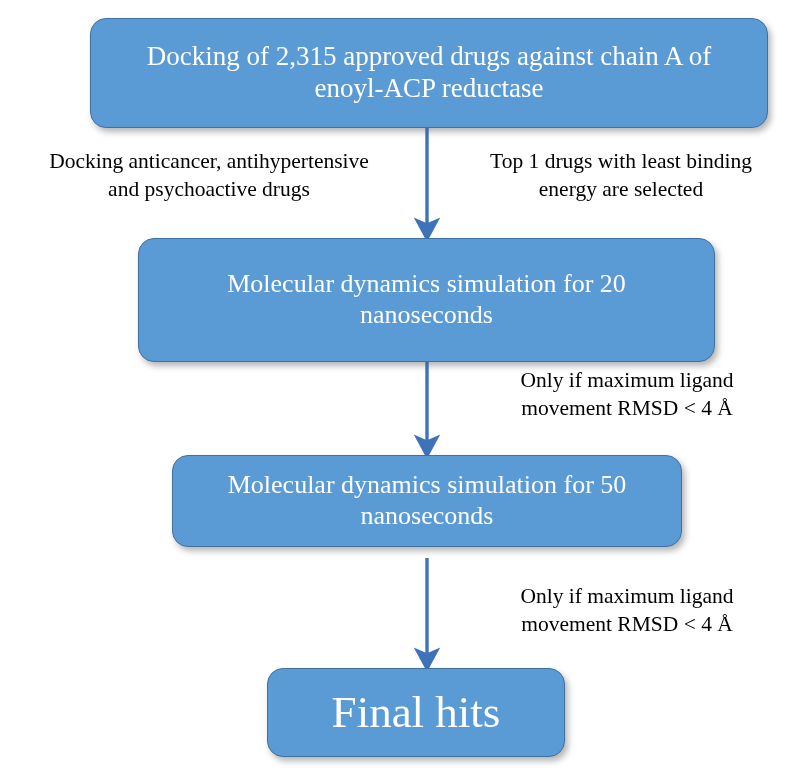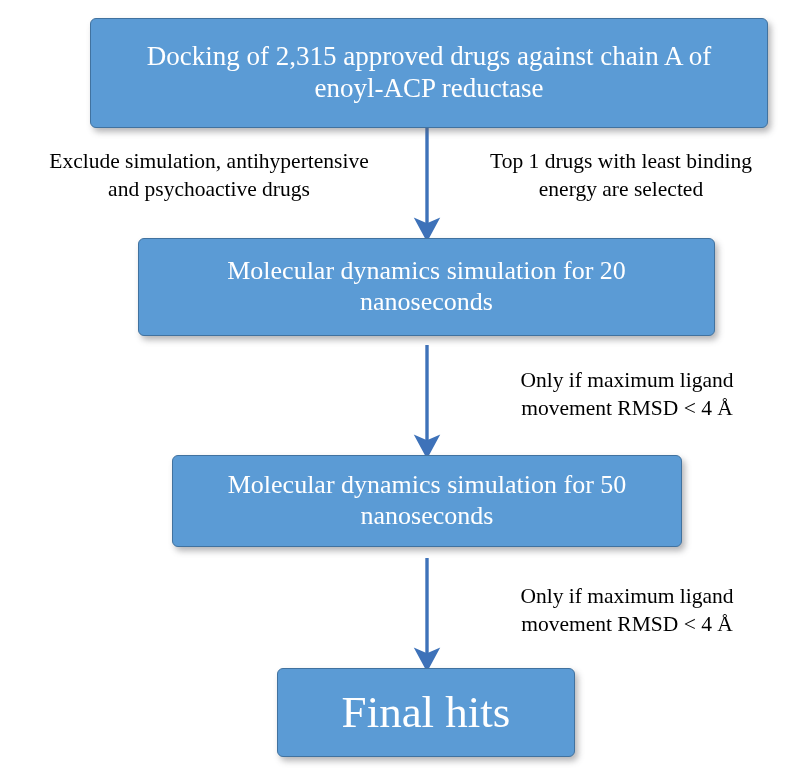--- a/index.html
+++ b/index.html
@@ -20,21 +20,21 @@
     position: absolute;
     inset: 0;
   }
 
   
   .node {
     position: absolute;
     box-sizing: border-box;
     background: #5b9bd5;
     border: 1.6px solid #41729f;
-    border-radius: 6px;
+    border-radius: 16px;
     box-shadow: 3px 4px 6px rgba(90, 90, 95, 0.45);
     display: flex;
     align-items: center;
     justify-content: center;
     text-align: center;
     color: #ffffff;
     font-family: "Liberation Serif", "DejaVu Serif", serif;
     line-height: 1.18;
     padding: 0 14px;
   }
@@ -44,30 +44,30 @@
     white-space: pre-line;
   }
 
   #node-docking {
     left: 90px;  top: 18px;
     width: 678px; height: 110px;
     font-size: 27px;
   }
   #node-md20 {
     left: 138px; top: 238px;
-    width: 577px; height: 98px;
+    width: 577px; height: 124px;
     font-size: 26px;
   }
   #node-md50 {
     left: 172px; top: 455px;
     width: 510px; height: 92px;
     font-size: 26px;
   }
   #node-final {
-    left: 277px; top: 668px;
+    left: 267px; top: 668px;
     width: 298px; height: 89px;
     font-size: 45px;
   }
 
   
   .edge-label {
     position: absolute;
     color: #000000;
     font-family: "Liberation Serif", "DejaVu Serif", serif;
     font-size: 21.5px;
@@ -128,21 +128,21 @@
 
   <div class="node" id="node-md50">
     <span class="node-label">Molecular dynamics simulation for 50
 nanoseconds</span>
   </div>
 
   <div class="node" id="node-final">
     <span class="node-label">Final hits</span>
   </div>
 
-  <div class="edge-label" id="label-exclude">Exclude simulation, antihypertensive
+  <div class="edge-label" id="label-exclude">Docking anticancer, antihypertensive
 and psychoactive drugs</div>
 
   <div class="edge-label" id="label-top10">Top 1 drugs with least binding
 energy are selected</div>
 
   <div class="edge-label" id="label-rmsd-1">Only if maximum ligand
 movement RMSD &lt; 4 Å</div>
 
   <div class="edge-label" id="label-rmsd-2">Only if maximum ligand
 movement RMSD &lt; 4 Å</div>

